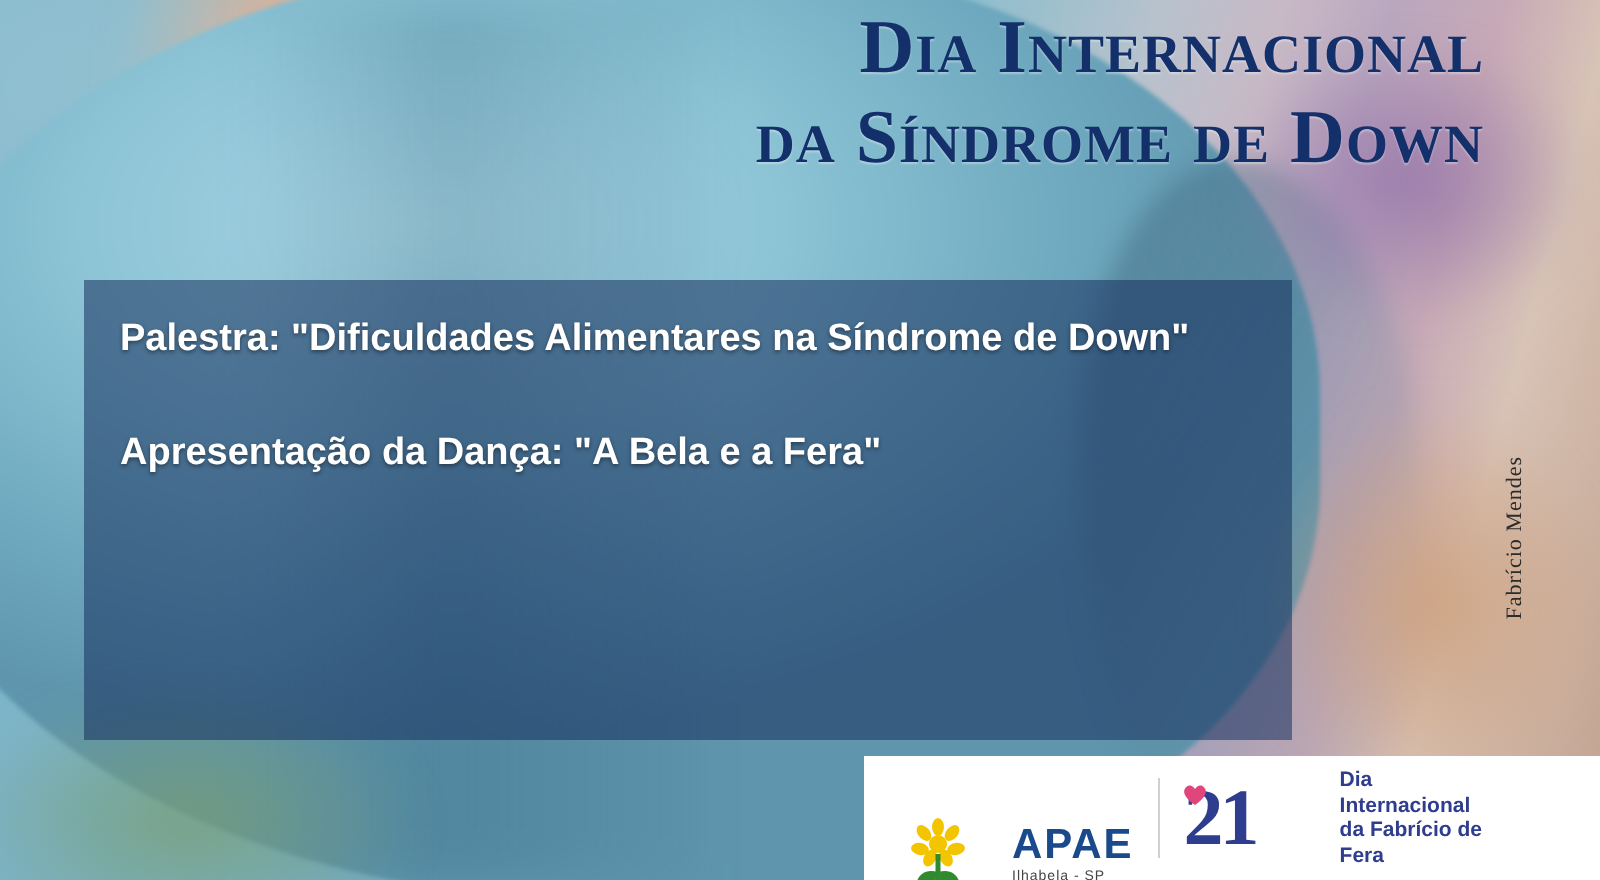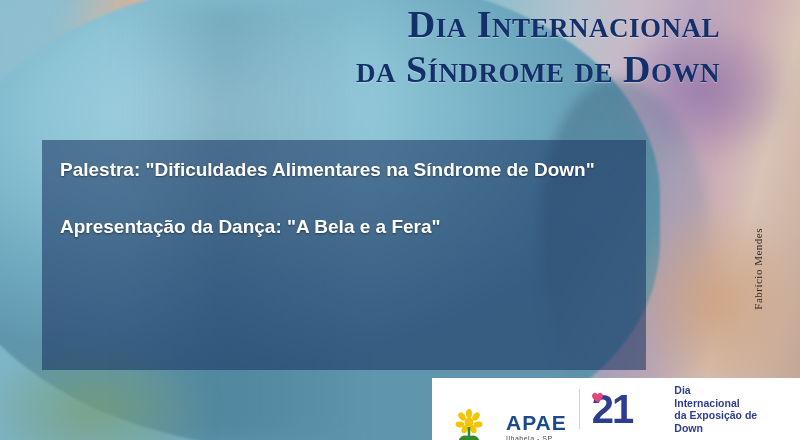--- a/index.html
+++ b/index.html
@@ -111,21 +111,21 @@
     background: radial-gradient(60% 60% at 40% 60%, rgba(120,155,110,0.75) 0%, rgba(120,155,110,0) 75%);
     filter: blur(10px);
   }
 
   
   .title {
     position: absolute;
     left: 0; right: 0;
     top: 0;
     text-align: right;
-    padding: 2px 80px 0 0;
+    padding: 2px 58px 0 0;
     color: #14306b;
     font-family: "Liberation Serif", serif;
     font-weight: bold;
     letter-spacing: 0.5px;
     text-shadow: 0 1px 1px rgba(255,255,255,0.35);
   }
   .title .line1 {
     display: block;
     font-size: 38px;
     line-height: 44px;
@@ -230,20 +230,21 @@
     align-items: center;
     gap: 7px;
   }
   .dsd-21 {
     font-size: 40px;
     font-weight: bold;
     color: #2f3d8f;
     line-height: 1;
     letter-spacing: -2px;
     position: relative;
+    font-family: Liberation Serif, serif;
   }
   .dsd-text {
     font-size: 10.5px;
     line-height: 12.5px;
     color: #2f3d8f;
     font-weight: bold;
     margin-left: 35px;
   }
 </style>
 </head>
@@ -305,19 +306,19 @@
     <div class="dsd">
       <div class="dsd-21">
         <svg viewBox="0 0 18 18" width="13" height="13" style="position:absolute;left:-1px;top:2px" aria-hidden="true">
           <path d="M9 16 C2 11, 0 7, 2.5 4 C5 1, 8 3, 9 5 C10 3, 13 1, 15.5 4 C18 7, 16 11, 9 16 Z" fill="#e0457b"></path>
         </svg>
         <span>21</span>
       </div>
       <div class="dsd-text">
         <div>Dia</div>
         <div>Internacional</div>
-        <div>da Exposição de</div>
-        <div>Down</div>
+        <div>da Fabrício de</div>
+        <div>Fera</div>
       </div>
     </div>
 
   </div>
 </div>
 
 </body></html>

